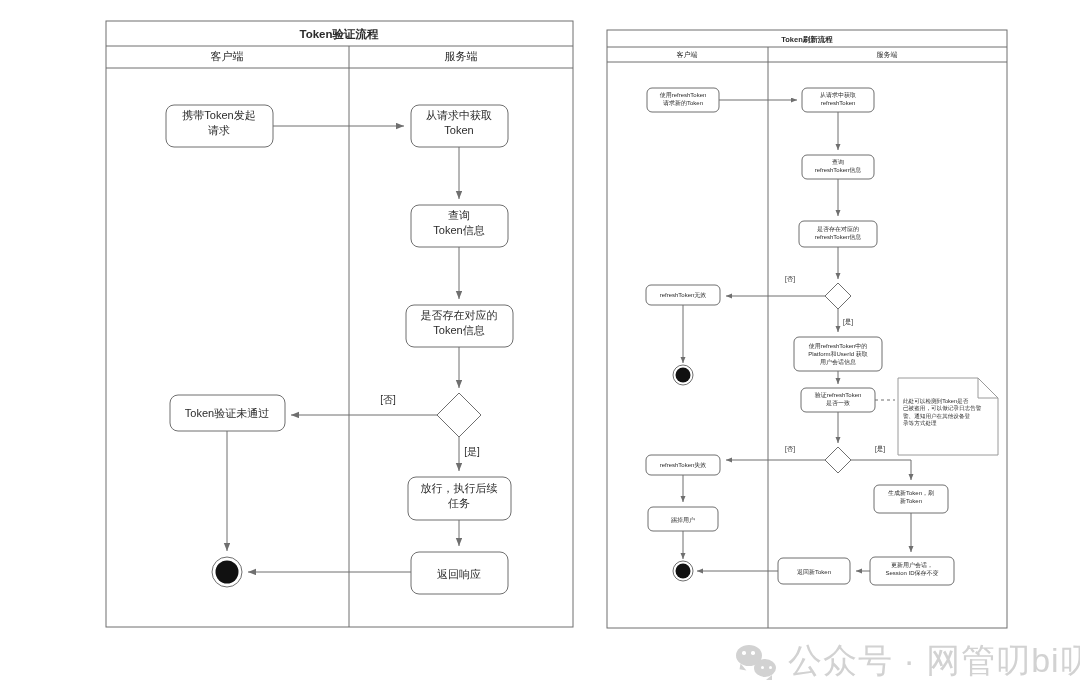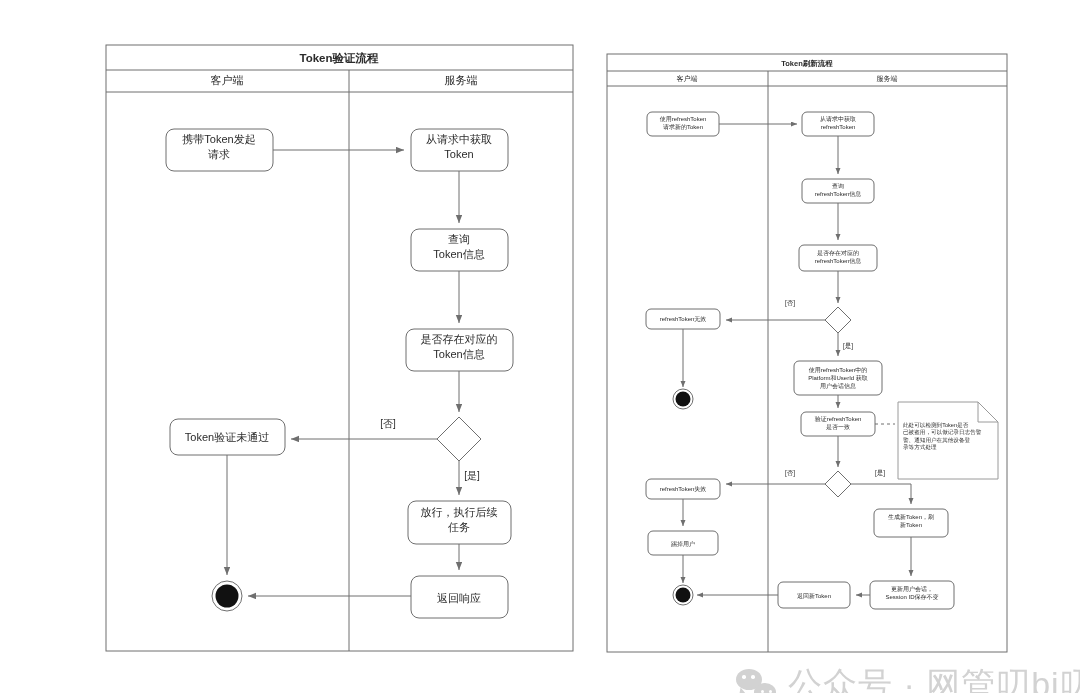--- a/index.html
+++ b/index.html
@@ -2,21 +2,21 @@
 <html><head>
 <meta charset="utf-8">
 <style>
   html,body{margin:0;padding:0;}
   body{
     width:1080px;height:693px;
     background:#ffffff;
     font-family:"Liberation Sans","DejaVu Sans",sans-serif;
     position:relative;overflow:hidden;
   }
-  .canvas{position:absolute;inset:0;margin-top:24px;}
+  .canvas{position:absolute;inset:0;}
   svg.flow{position:absolute;left:0;top:0;width:1080px;height:693px;}
 
   .watermark{
     position:absolute;left:736px;top:638px;
     display:flex;align-items:center;gap:12px;
     color:#d2d2d2;
     font-size:34px;
     letter-spacing:1px;
     font-family:Liberation Sans, sans-serif;
     user-select:none;

